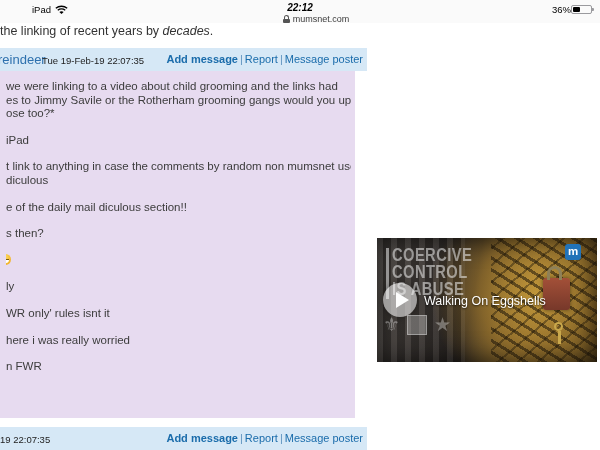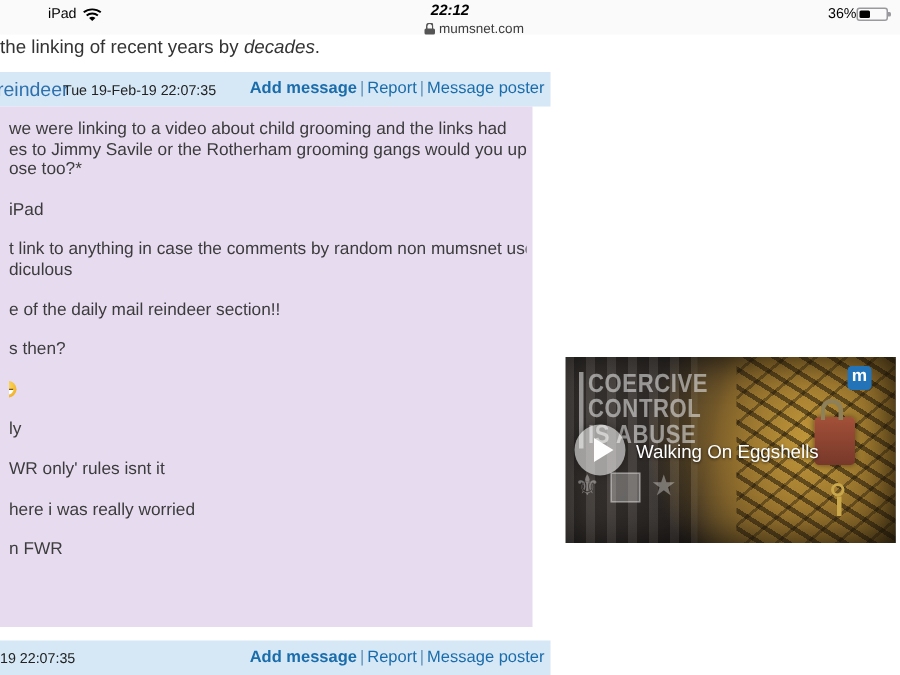--- a/index.html
+++ b/index.html
@@ -129,21 +129,21 @@
     </span>
   </div>
 
   <div class="msg">
     <div class="ln">we were linking to a video about child grooming and the links had</div>
     <div class="ln">es to Jimmy Savile or the Rotherham grooming gangs would you uphold</div>
     <div class="ln">ose too?*</div>
     <div class="ln pg">iPad</div>
     <div class="ln pg">t link to anything in case the comments by random non mumsnet users</div>
     <div class="ln">diculous</div>
-    <div class="ln pg">e of the daily mail reindeer section!!</div>
+    <div class="ln pg">e of the daily mail diculous section!!</div>
     <div class="ln pg">s then?</div>
     <div class="ln pg emoji-row">
       <span class="grin"><span class="mouth"></span></span>
     </div>
     <div class="ln pg">ly</div>
     <div class="ln pg">WR only' rules isnt it</div>
     <div class="ln pg">here i was really worried</div>
     <div class="ln pg">n FWR</div>
   </div>
 

